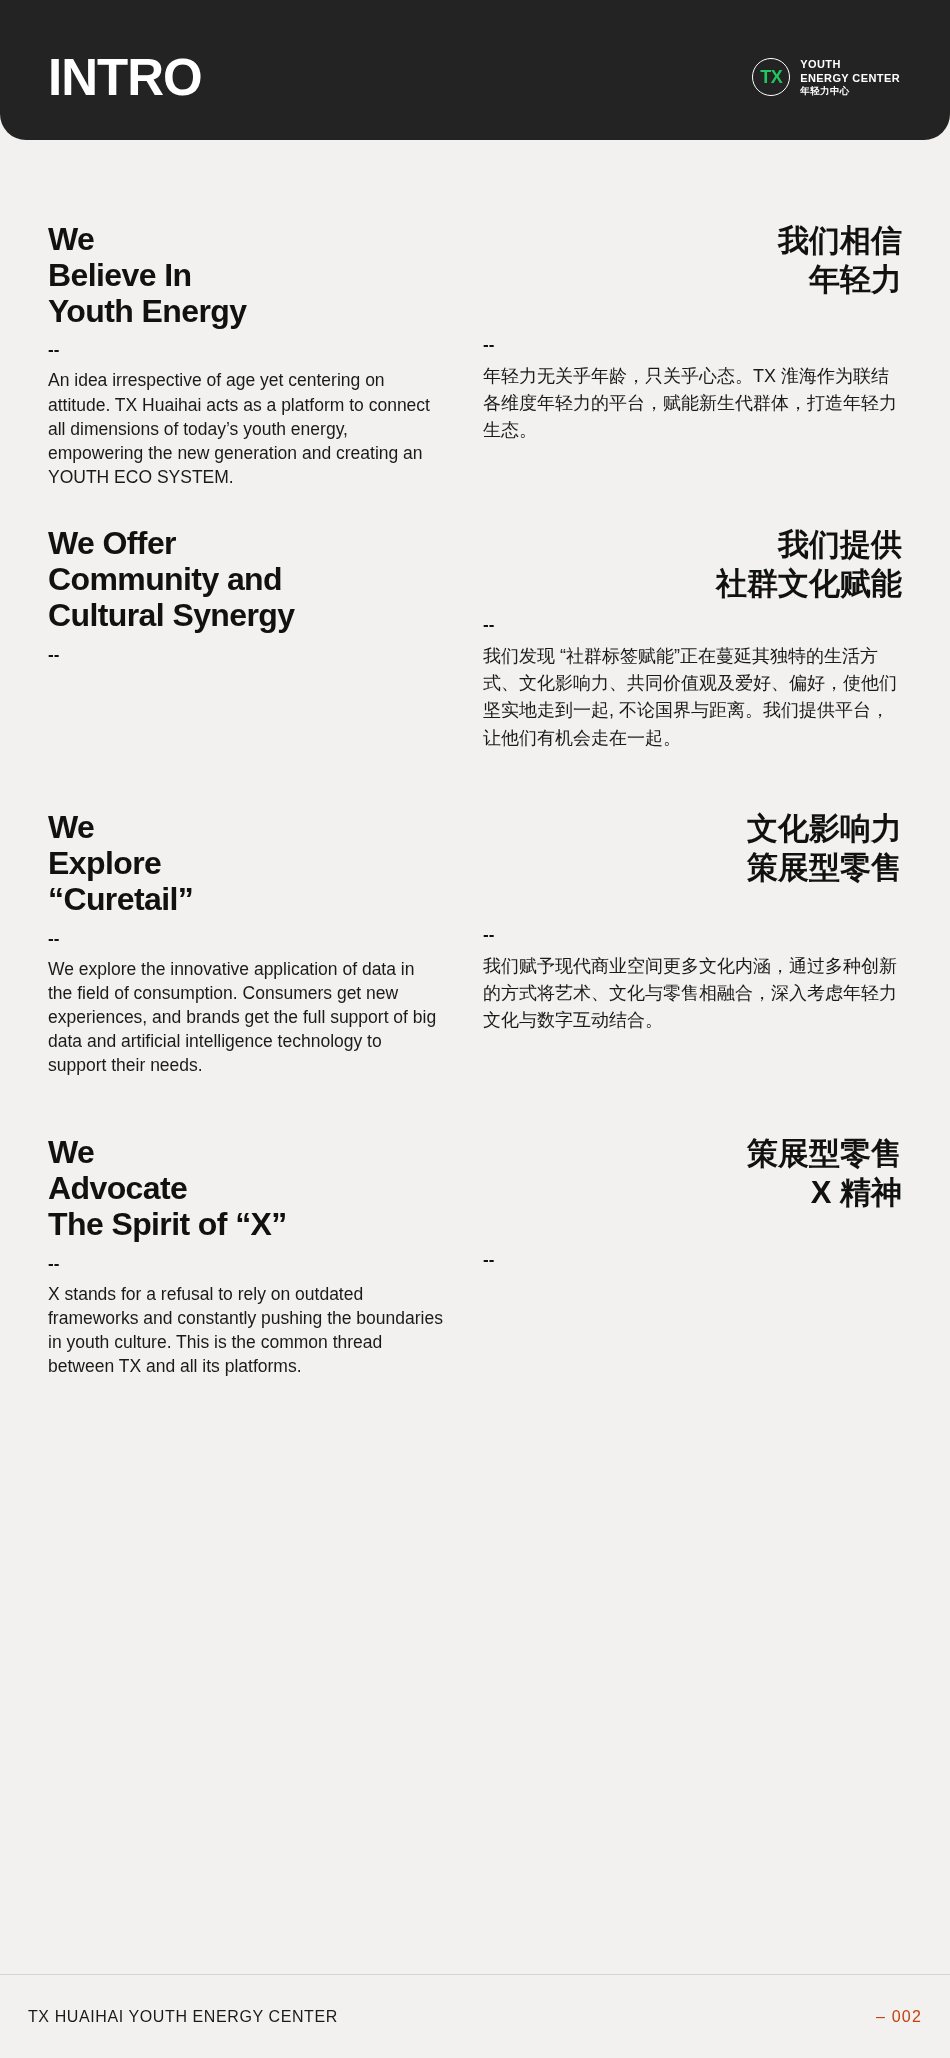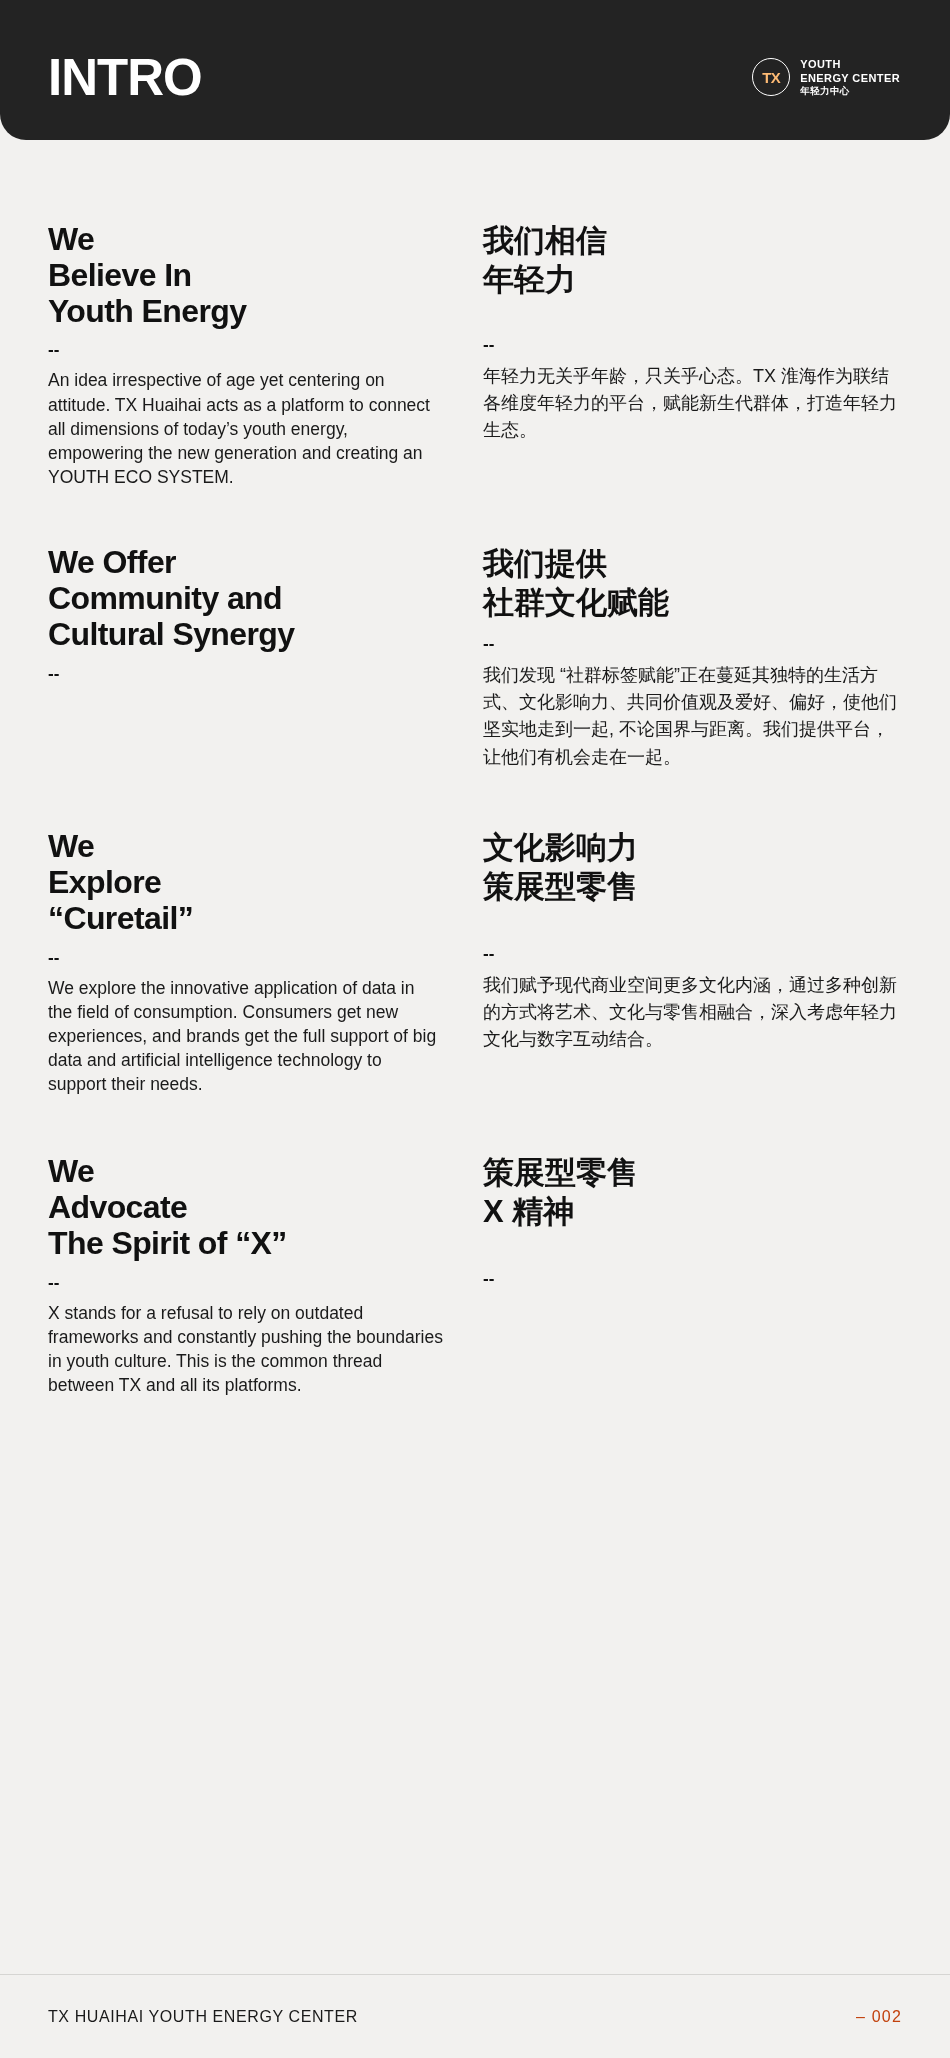--- a/index.html
+++ b/index.html
@@ -41,22 +41,22 @@
     gap: 10px;
   }
   .brand-mark {
     width: 38px;
     height: 38px;
     border: 1.6px solid #ffffff;
     border-radius: 50%;
     display: flex;
     align-items: center;
     justify-content: center;
-    color: #fdba74;
-    font-size: 15px;
+    color: #22c55e;
+    font-size: 18px;
     font-weight: bold;
     letter-spacing: -0.5px;
   }
   .brand-text {
     color: #ffffff;
     line-height: 1.22;
   }
   .brand-text .l1, .brand-text .l2 {
     font-size: 11px;
     font-weight: bold;
@@ -89,20 +89,21 @@
     font-weight: bold;
     line-height: 1.12;
     color: #111111;
     letter-spacing: -0.6px;
     white-space: pre-line;
   }
   .sec-heading.cn {
     font-size: 31px;
     letter-spacing: 0px;
     line-height: 1.25;
+    text-align: right;
   }
   .dashes {
     font-size: 17px;
     font-weight: bold;
     color: #111;
     line-height: 1;
     margin-top: 12px;
     margin-bottom: 10px;
     letter-spacing: 0px;
   }
@@ -111,38 +112,38 @@
     line-height: 1.38;
     color: #1a1a1a;
     white-space: pre-line;
   }
   .body-text.cn {
     font-size: 18px;
     line-height: 1.52;
   }
 
   .sec-1 { margin-top: 82px; }
-  .sec-2 { margin-top: 56px; }
+  .sec-2 { margin-top: 37px; }
   .sec-3 { margin-top: 58px; }
   .sec-4 { margin-top: 58px; }
 
   
   .spacer-1 { height: 24px; }
   .spacer-2 { height: 0px; }
   .spacer-3 { height: 26px; }
   .spacer-4 { height: 26px; }
 
   
   .footer {
     position: absolute;
     left: 0;
     right: 0;
     bottom: 0;
     height: 84px;
-    padding: 0 48px;
+    padding: 0 28px;
     display: flex;
     align-items: center;
     justify-content: space-between;
     border-top: 1px solid #d6d5d2;
   }
   .footer-left {
     font-size: 16px;
     letter-spacing: 0.6px;
     color: #1a1a1a;
   }

